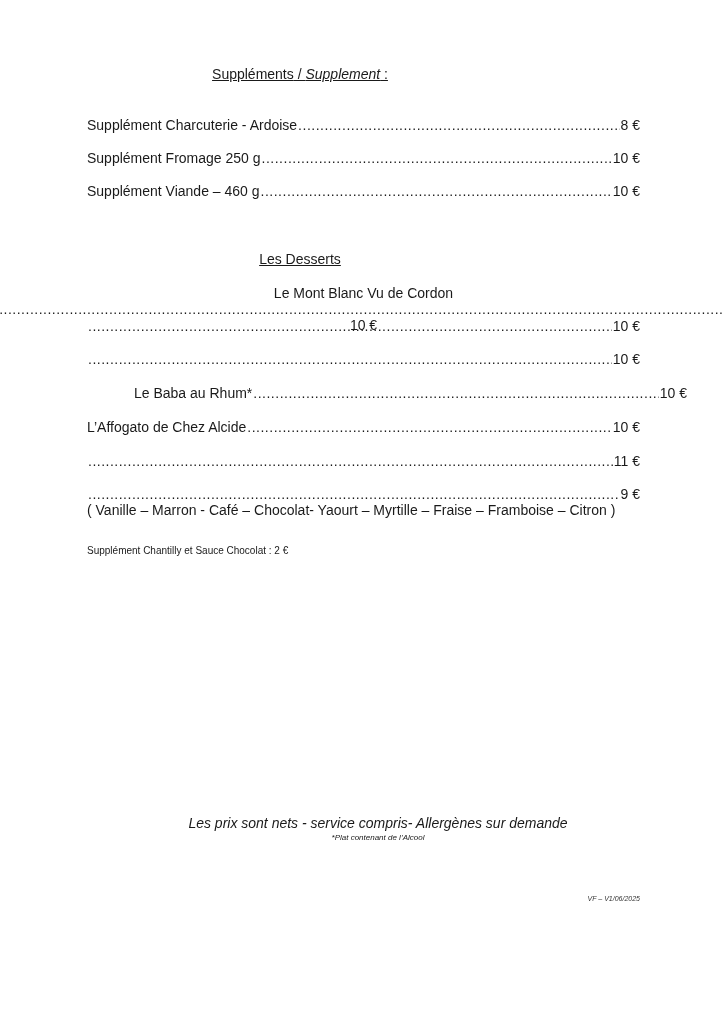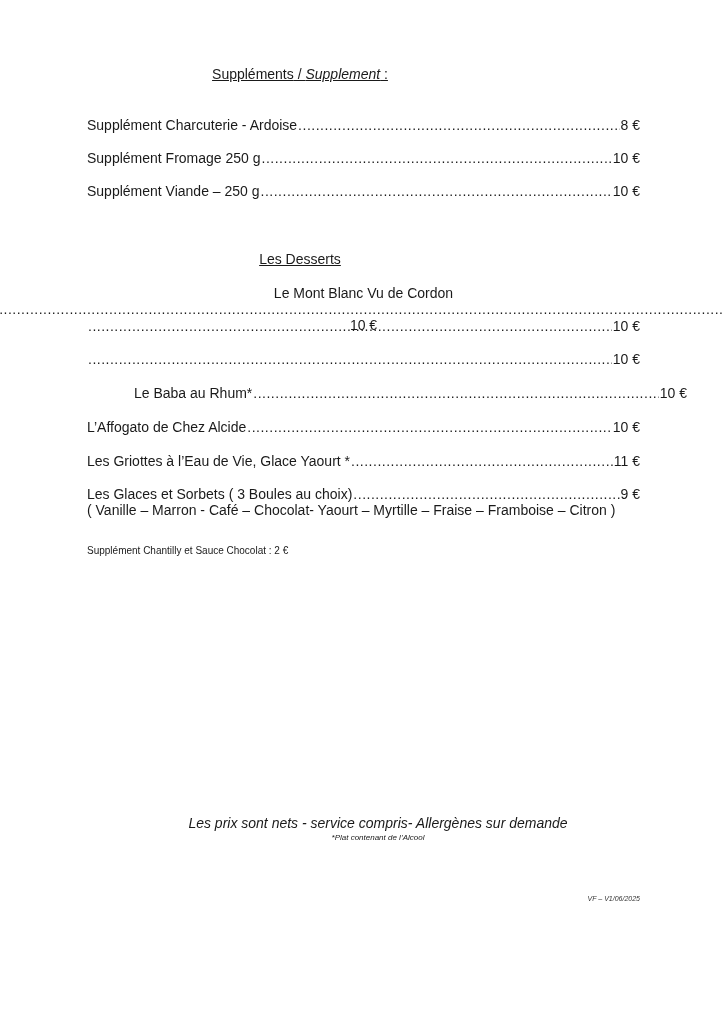--- a/index.html
+++ b/index.html
@@ -49,21 +49,21 @@
   <span class="name">Supplément Charcuterie - Ardoise</span>
   <span class="dots"></span>
   <span class="price">8 €</span>
 </div>
 <div class="row" style="top:150px;">
   <span class="name">Supplément Fromage 250 g </span>
   <span class="dots"></span>
   <span class="price">10 €</span>
 </div>
 <div class="row" style="top:183px;">
-  <span class="name">Supplément Viande – 250 g </span>
+  <span class="name">Supplément Viande – 460 g </span>
   <span class="dots"></span>
   <span class="price">10 €</span>
 </div>
 
 <div class="heading" style="top:251px;">
   <span class="u">Les Desserts</span>
 </div>
 
 <div class="row" style="top:285px;flex-direction:column;">
   <span class="name">Le Mont Blanc Vu de Cordon</span>
@@ -82,26 +82,24 @@
   <span class="name">Le Baba au Rhum* </span>
   <span class="dots"></span>
   <span class="price">10 €</span>
 </div>
 <div class="row" style="top:419px;">
   <span class="name">L’Affogato de Chez Alcide </span>
   <span class="dots"></span>
   <span class="price">10 €</span>
 </div>
 <div class="row" style="top:453px;">
-  <span class="name">Les Griottes à l’Eau de Vie, Glace Yaourt * </span>
   <span class="dots"></span>
   <span class="price">11 €</span>
 </div>
 <div class="row" style="top:486px;">
-  <span class="name">Les Glaces et Sorbets ( 3 Boules au choix)</span>
   <span class="dots"></span>
   <span class="price">9 €</span>
 </div>
 <div class="sub" style="top:502px;">( Vanille – Marron - Café – Chocolat- Yaourt – Myrtille – Fraise – Framboise – Citron )</div>
 
 <div class="small" style="top:545px;">Supplément Chantilly et Sauce Chocolat : 2 €</div>
 
 <div class="footer" style="top:815px; font-size:14px;">Les prix sont nets - service compris- Allergènes sur demande</div>
 <div class="footer" style="top:833px; font-size:8px;">*Plat contenant de l’Alcool</div>
 

